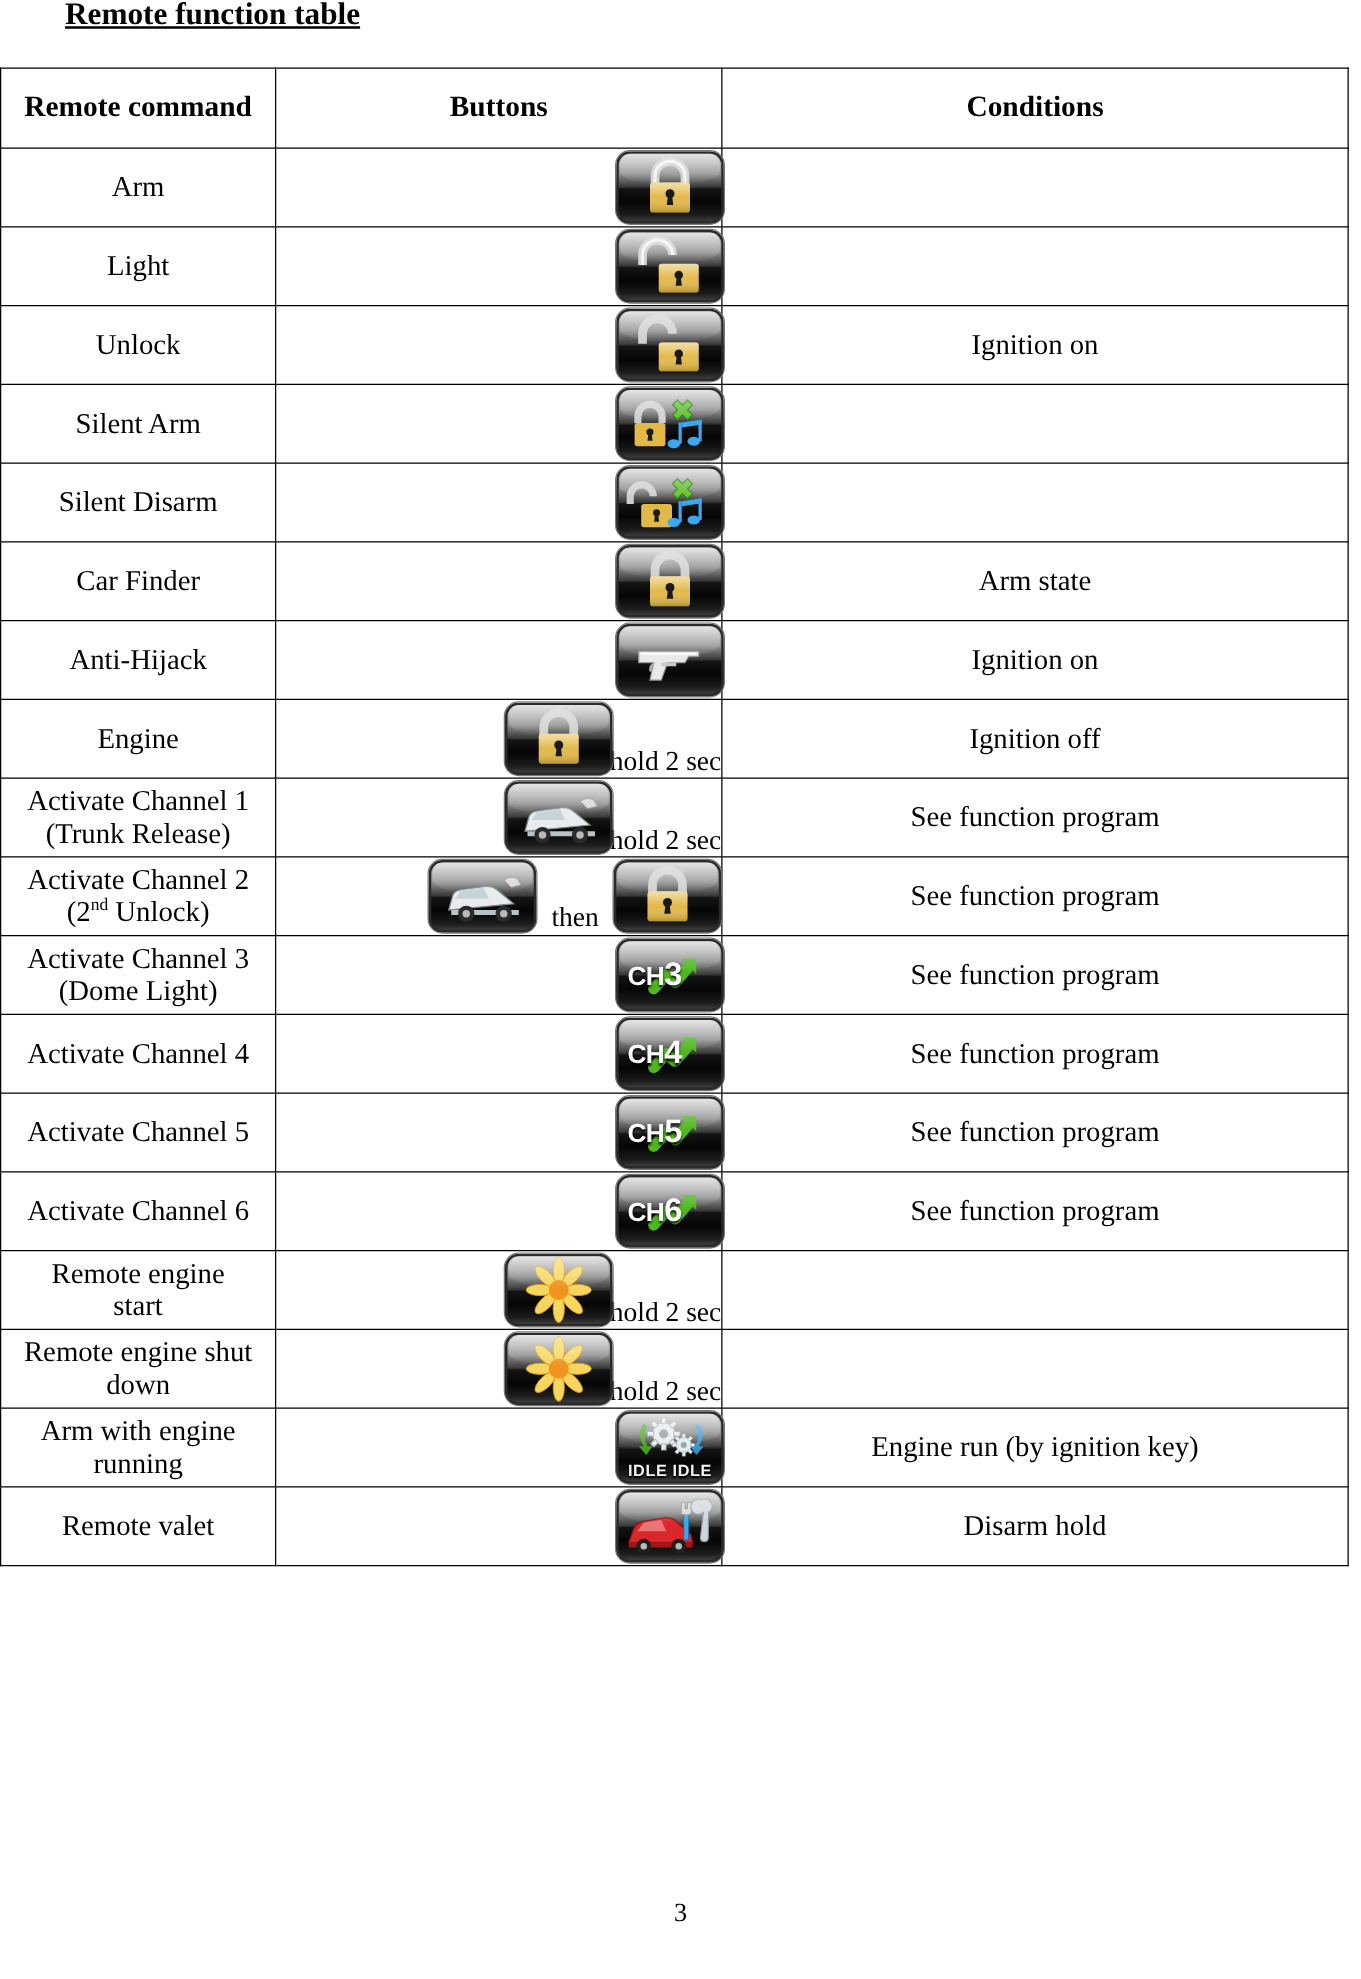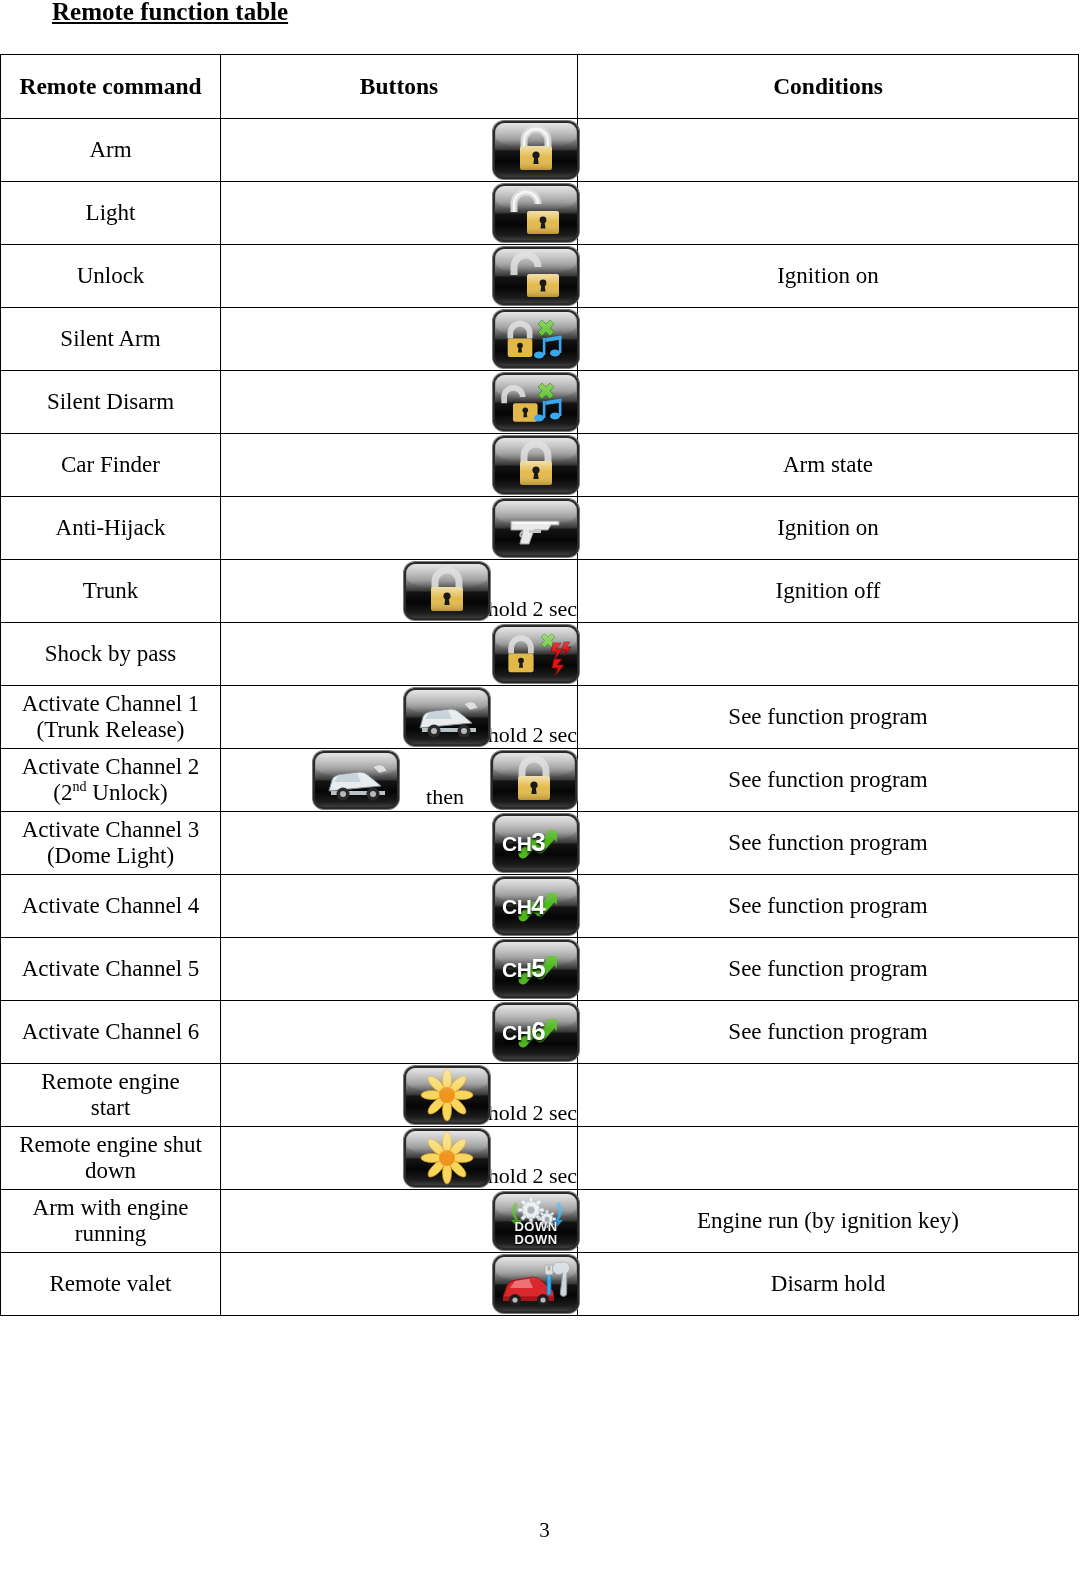--- a/index.html
+++ b/index.html
@@ -75,21 +75,21 @@
     height: 62px;
   }
   .btn-inner {
     display: flex;
     align-items: center;
     justify-content: flex-end;
     gap: 0px;
     height: 100%;
     width: 100%;
   }
-  .btn-inner.two-icon { gap: 18px; }
+  .btn-inner.two-icon { gap: 3px; }
   .hold-label {
     font-size: 22px;
     line-height: 1;
     align-self: flex-end;
     margin-bottom: 2px;
     margin-left: -2px;
     white-space: nowrap;
   }
   .then-label {
     font-size: 22px;
@@ -369,67 +369,40 @@
                   </g>
                 </svg>
               </span>
               <span class="hold-label"></span>
             </div>
           </td>
           <td class="cond-cell">Ignition on</td>
         </tr>
 
         <tr>
-          <td class="cmd-cell">Trunk</td>
+          <td class="cmd-cell">Engine</td>
           <td class="btn-cell">
             <div class="btn-inner">
               <span class="rbtn">
                 <svg class="art" viewBox="0 0 86 58">
                     <g transform="translate(43,30)">
                   <path d="M-12,-4 v-6 a12,12 0 0 1 24,0 v6" fill="none" stroke="#cfcfcf" stroke-width="7"></path>
                   <rect x="-16" y="-5" width="32" height="24" rx="2.5" fill="#e2b949"></rect>
                   <rect x="-16" y="-5" width="32" height="24" rx="2.5" fill="url(#gshine)"></rect>
                   <circle cx="0" cy="4" r="3.6" fill="#1a1a1a"></circle>
                   <path d="M-1.6,5 h3.2 l1,8 h-5.2z" fill="#1a1a1a"></path>
                 </g>
                   </svg>
               </span>
               <span class="hold-label">hold 2 sec</span>
             </div>
           </td>
           <td class="cond-cell">Ignition off</td>
         </tr>
 
-        <tr>
-          <td class="cmd-cell">Shock by pass</td>
-          <td class="btn-cell">
-            <div class="btn-inner">
-              <span class="rbtn">
-                <svg class="art" viewBox="0 0 86 58">
-                  <g transform="translate(28,32) scale(.9)">
-                    <path d="M-11,-4 v-6 a11,11 0 0 1 22,0 v6" fill="none" stroke="#cfcfcf" stroke-width="6.5"></path>
-                    <rect x="-14" y="-4" width="28" height="21" rx="2.5" fill="#e2b949"></rect>
-                    <circle cx="0" cy="4" r="3.2" fill="#1a1a1a"></circle>
-                    <path d="M-1.4,5 h2.8 l.9,7 h-4.6z" fill="#1a1a1a"></path>
-                  </g>
-                  <g transform="translate(55,17)">
-                    <path d="M-7,-5 l3.4,-3.4 3.6,3.6 3.6,-3.6 3.4,3.4 -3.6,3.6 3.6,3.6 -3.4,3.4 -3.6,-3.6 -3.6,3.6 -3.4,-3.4 3.6,-3.6z" fill="#6dc93a" stroke="#2f7a10" stroke-width=".8"></path>
-                  </g>
-                  <g fill="#e21515" stroke="#8d0000" stroke-width=".7">
-                    <path d="M60,18 l8,0 -5,6 7,0 -9,11 3,-8 -6,0z"></path>
-                    <path d="M61,34 l8,0 -5,6 7,0 -9,11 3,-8 -6,0z"></path>
-                    <path d="M71,17 l6,0 -4,5 5,0 -7,9 2,-6 -4,0z"></path>
-                  </g>
-                </svg>
-              </span>
-              <span class="hold-label"></span>
-            </div>
-          </td>
-          <td class="cond-cell"></td>
-        </tr>
 
         <tr>
           <td class="cmd-cell">
             <span>Activate Channel 1</span><br>
             <span>(Trunk Release)</span>
           </td>
           <td class="btn-cell">
             <div class="btn-inner">
               <span class="rbtn">
                 <svg class="art" viewBox="0 0 86 58">
@@ -659,21 +632,21 @@
                         <rect x="-1.8" y="8" width="3.6" height="5"></rect>
                         <rect x="-13" y="-1.8" width="5" height="3.6"></rect>
                         <rect x="8" y="-1.8" width="5" height="3.6"></rect>
                       </g>
                       <circle r="3.4" fill="#9aa4aa"></circle>
                     </g>
                   </g>
                   <path d="M22,10 q-6,8 0,18 l-4,0 6,7 5,-7 -4,0 q-5,-9 0,-16z" fill="#4fb81f" opacity=".85"></path>
                   <path d="M66,10 q6,8 0,18 l4,0 -6,7 -5,-7 4,0 q5,-9 0,-16z" fill="#3aa8ee" opacity=".85"></path>
                 </svg>
-                <span class="idle-text">DOWN DOWN</span>
+                <span class="idle-text">IDLE IDLE</span>
               </span>
               <span class="hold-label"></span>
             </div>
           </td>
           <td class="cond-cell">Engine run (by ignition key)</td>
         </tr>
 
         <tr>
           <td class="cmd-cell">Remote valet</td>
           <td class="btn-cell">

